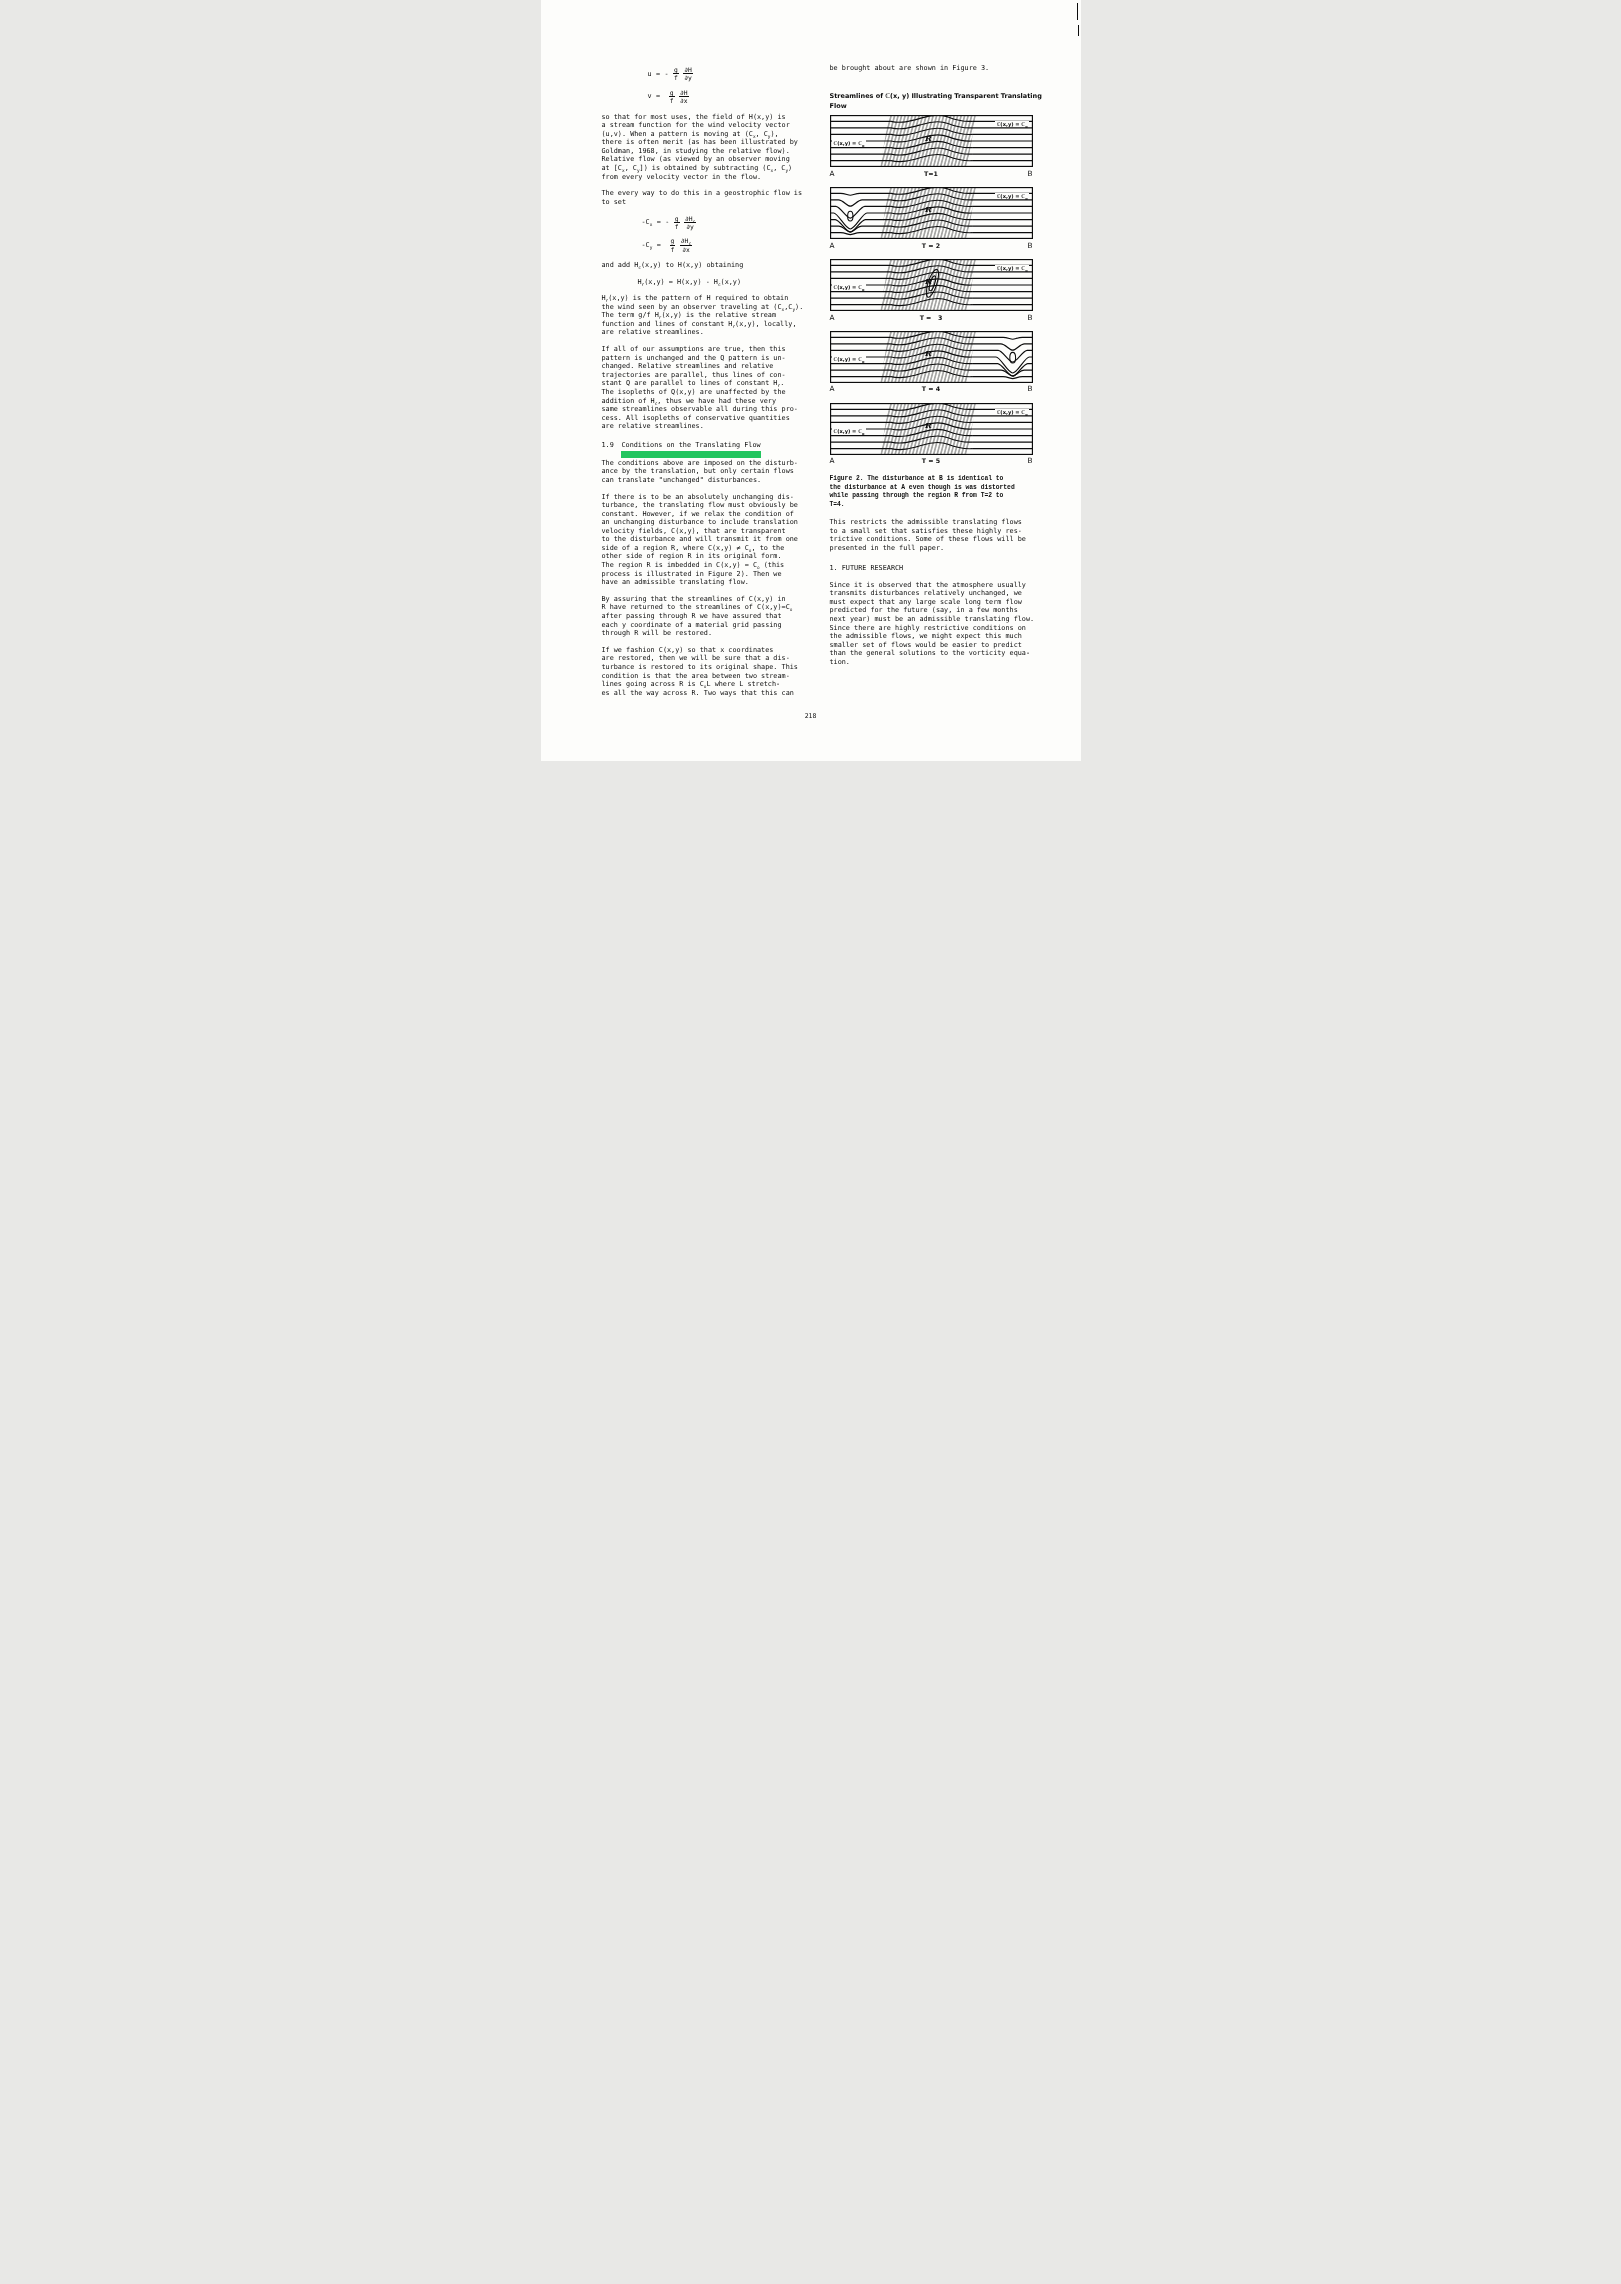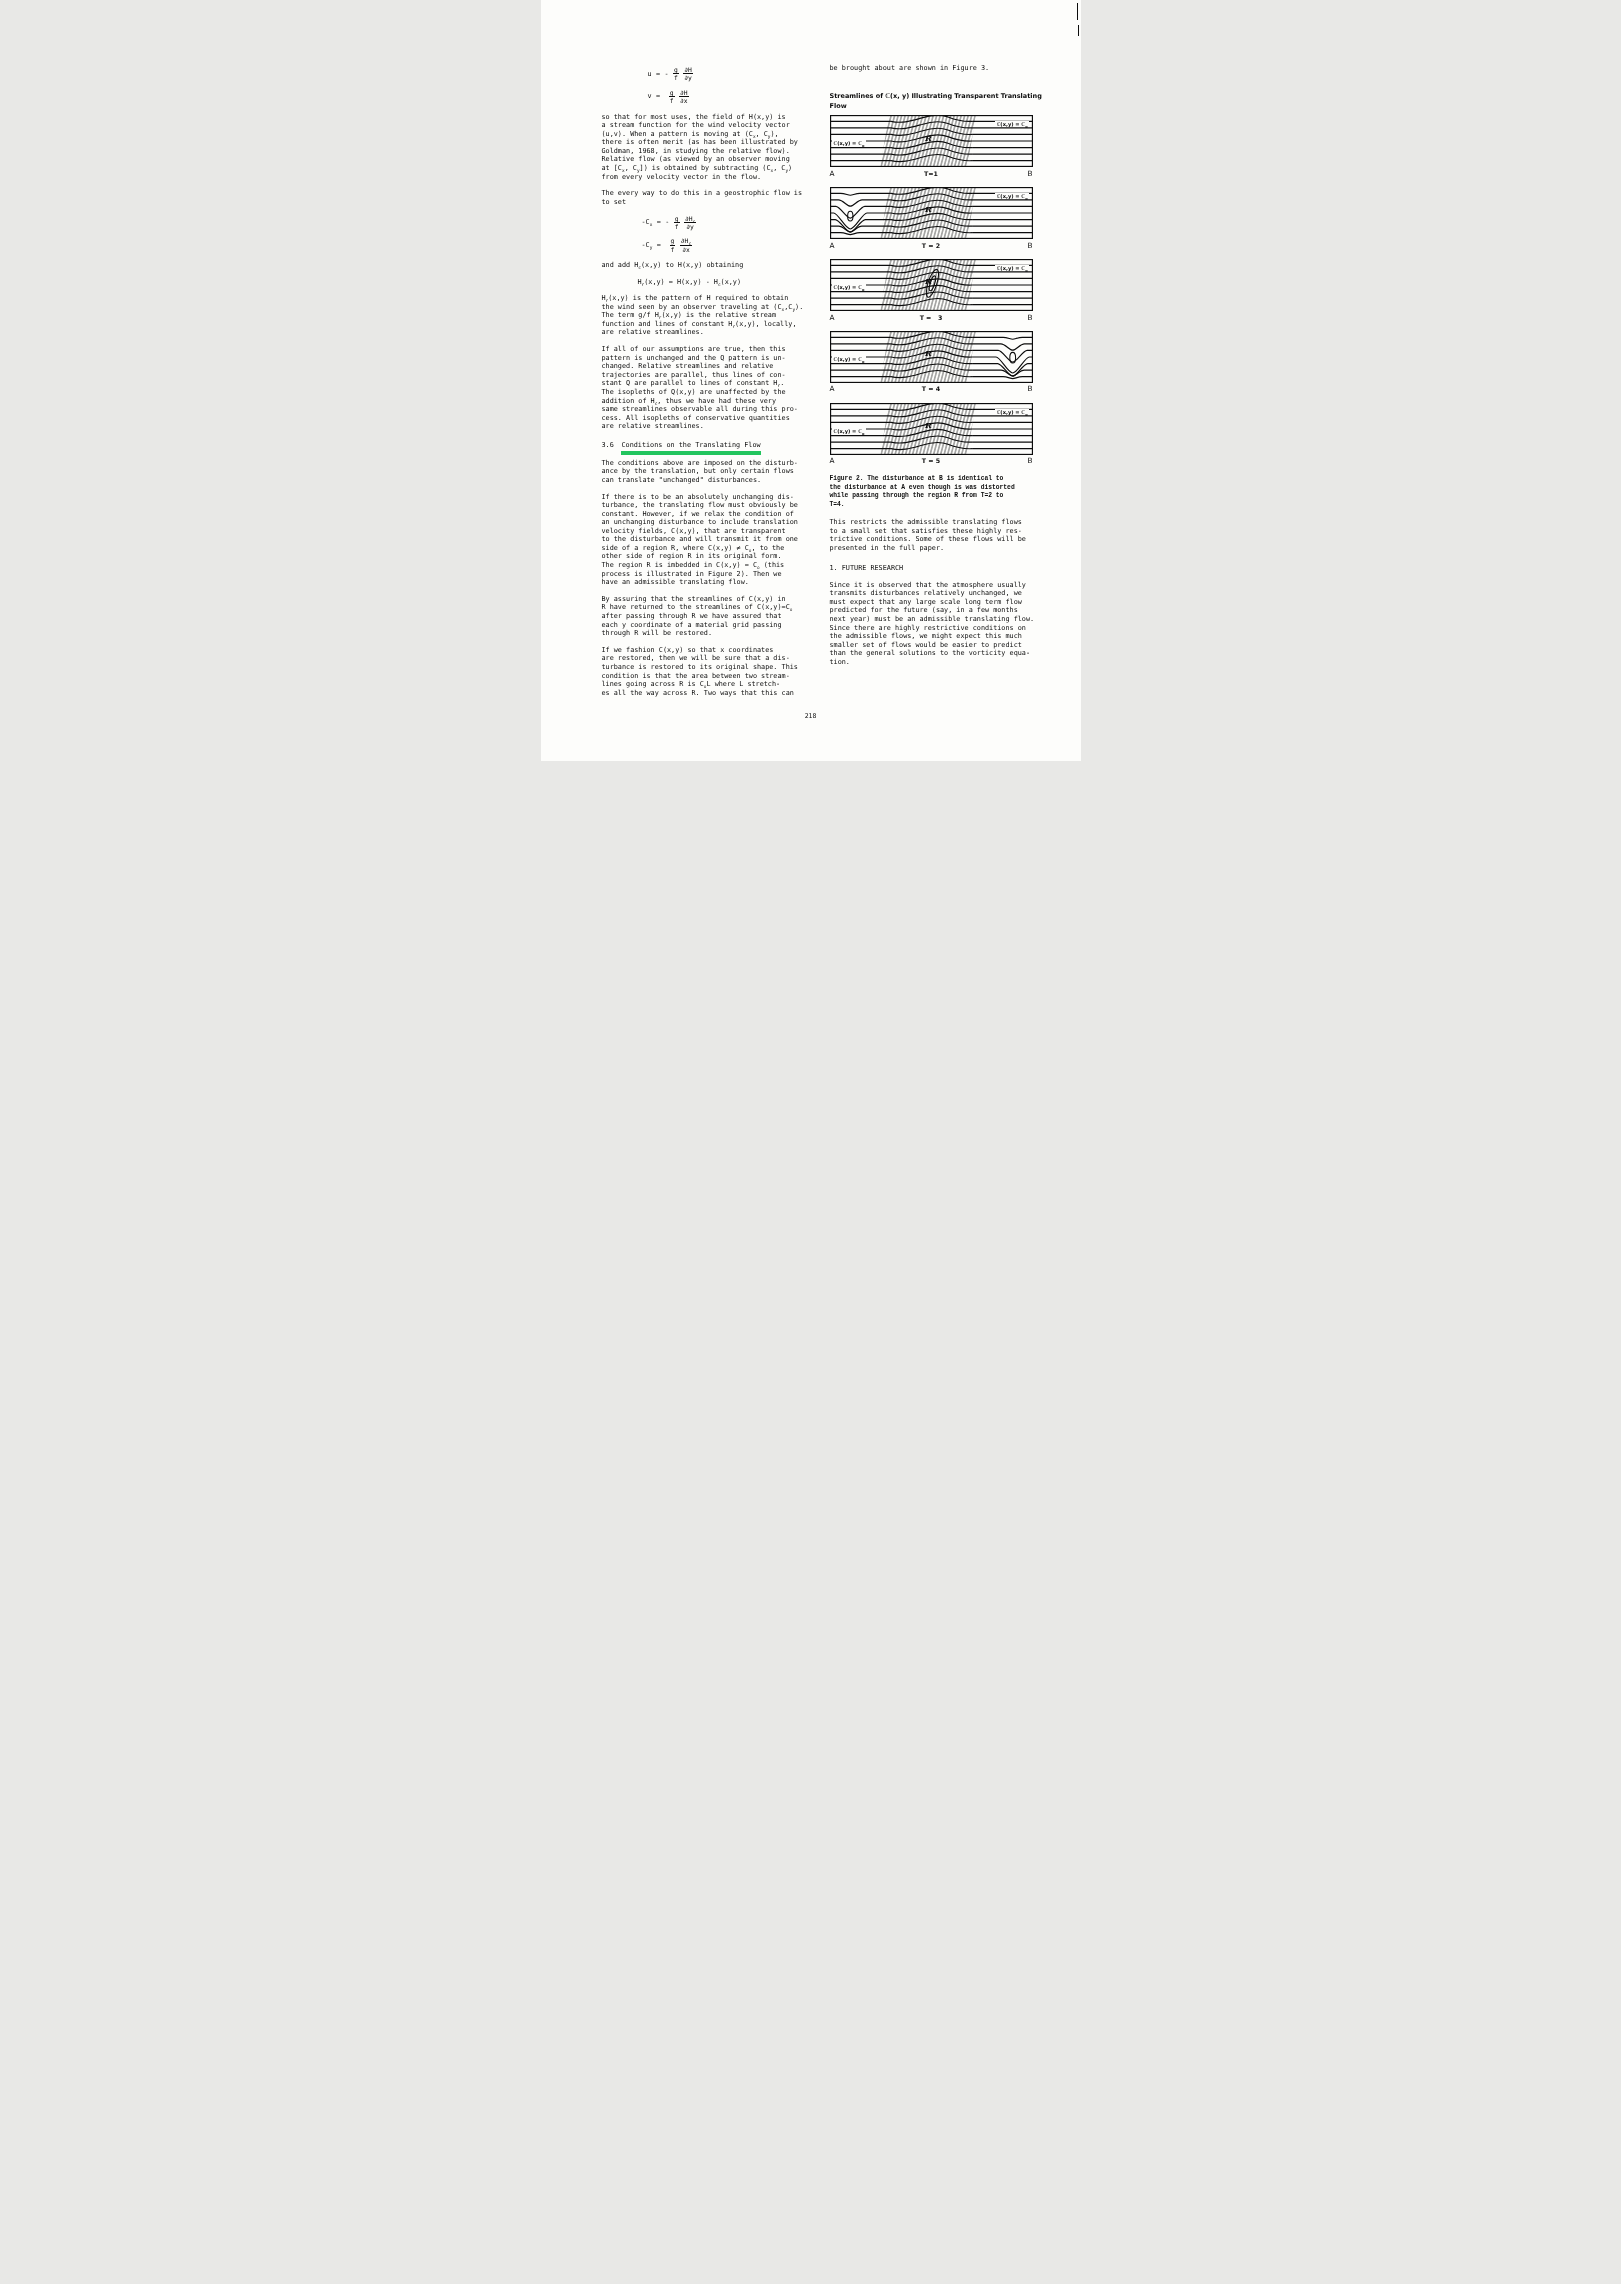--- a/index.html
+++ b/index.html
@@ -11,21 +11,21 @@
   sub{font-size:4.4px;line-height:0;}
   
   .eq-row{display:flex;align-items:center;gap:4.4px;font:6.8px "DejaVu Sans Mono",monospace;margin:3.9px 0 6.8px 46px;}
   .eq-row.cxy{margin-left:40px;}
   .frac{display:inline-flex;flex-direction:column;align-items:center;font-size:6.3px;line-height:1.18;}
   .frac .num{border-bottom:0.9px solid #0d0d0d;padding:0 1px;}
   .eq-center{font:6.8px "DejaVu Sans Mono",monospace;margin:7.7px 0 7.7px 36px;}
   
   .sec{font:6.8px "DejaVu Sans Mono",monospace;margin:10.7px 0 9.2px;}
   .sec .num{margin-right:7.7px;}
-  .sec .underline{border-bottom:4px solid #22c55e;padding-bottom:1.5px;}
+  .sec .underline{border-bottom:7px solid #22c55e;padding-bottom:1.5px;}
   .sec3{font:6.8px "DejaVu Sans Mono",monospace;margin:11.6px 0 8.7px;}
   
   .fig-title{font:bold 6.5px/1.5 "DejaVu Sans",sans-serif;text-align:left;white-space:pre-line;margin:19.4px 0 3.9px;}
   .panel-wrap{margin:0;}
   .panel{position:relative;width:203px;height:52px;}
   .panel svg{position:absolute;left:0;top:0;width:100%;height:100%;}
   .chip{position:absolute;background:#fdfdfb;padding:0 1.5px;font:bold 5.1px "DejaVu Sans",sans-serif;white-space:nowrap;}
   .chip sub{font-size:3.6px;}
   .chip-left{left:2.4px;top:48%;}
   .chip-right{right:3.4px;top:11%;}
@@ -126,21 +126,21 @@
 pattern is unchanged and the  Q  pattern is un-
 changed.  Relative streamlines and relative
 trajectories are parallel, thus lines of con-
 stant  Q  are parallel to lines of constant  H<sub>r</sub>.
 The isopleths of  Q(x,y)  are unaffected by the
 addition of  H<sub>c</sub>,  thus we have had these very
 same streamlines observable all during this pro-
 cess.  All isopleths of conservative quantities
 are relative streamlines.</p>
 
-    <h2 class="sec"><span class="num">3.6</span><span class="underline">Conditions on the Translating Flow</span></h2>
+    <h2 class="sec"><span class="num">1.9</span><span class="underline">Conditions on the Translating Flow</span></h2>
 
     <p class="body">The conditions above are imposed on the disturb-
 ance by the translation, but only certain flows
 can translate "unchanged" disturbances.</p>
     <p class="body">If there is to be an absolutely unchanging dis-
 turbance, the translating flow must obviously be
 constant.  However, if we relax the condition of
 an unchanging disturbance to include translation
 velocity fields,  C(x,y), that are transparent
 to the disturbance and will transmit it from one

